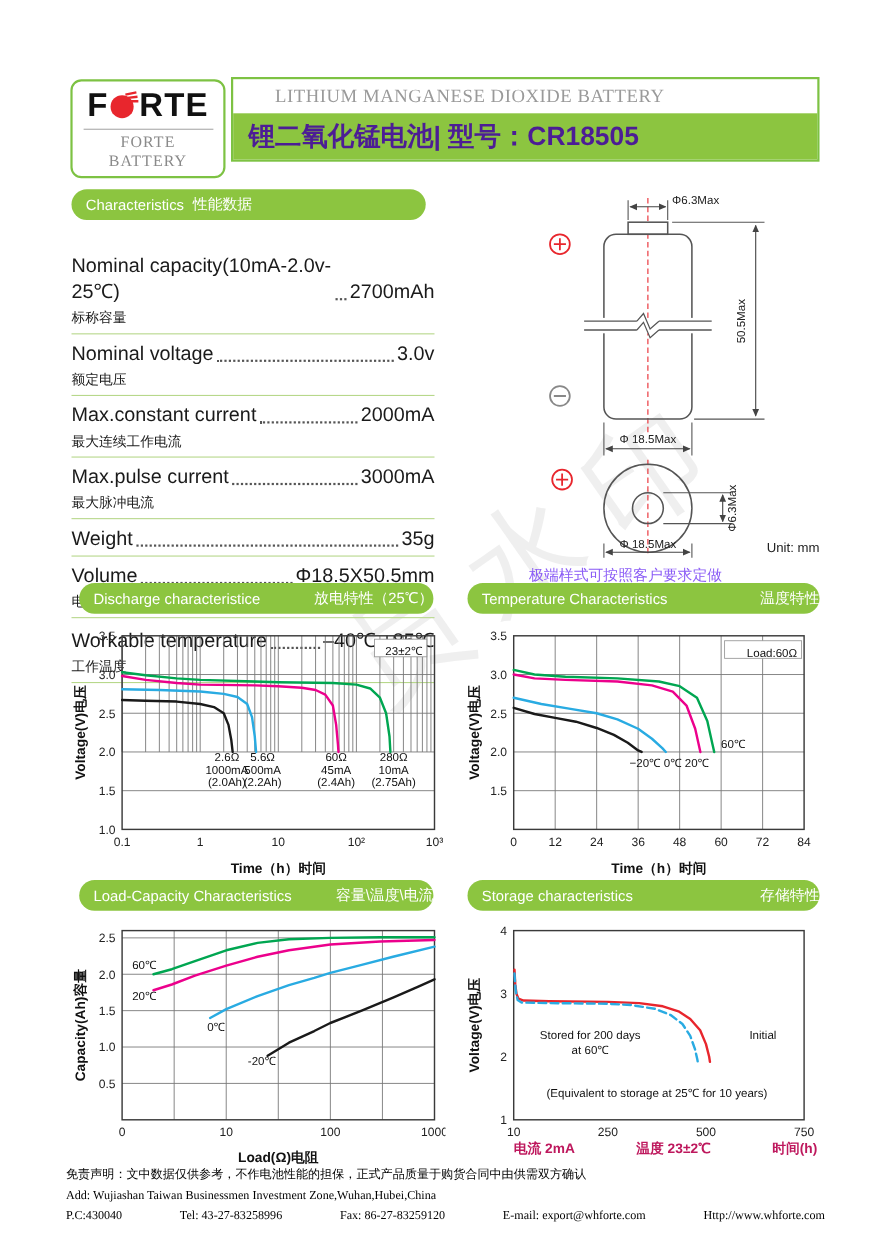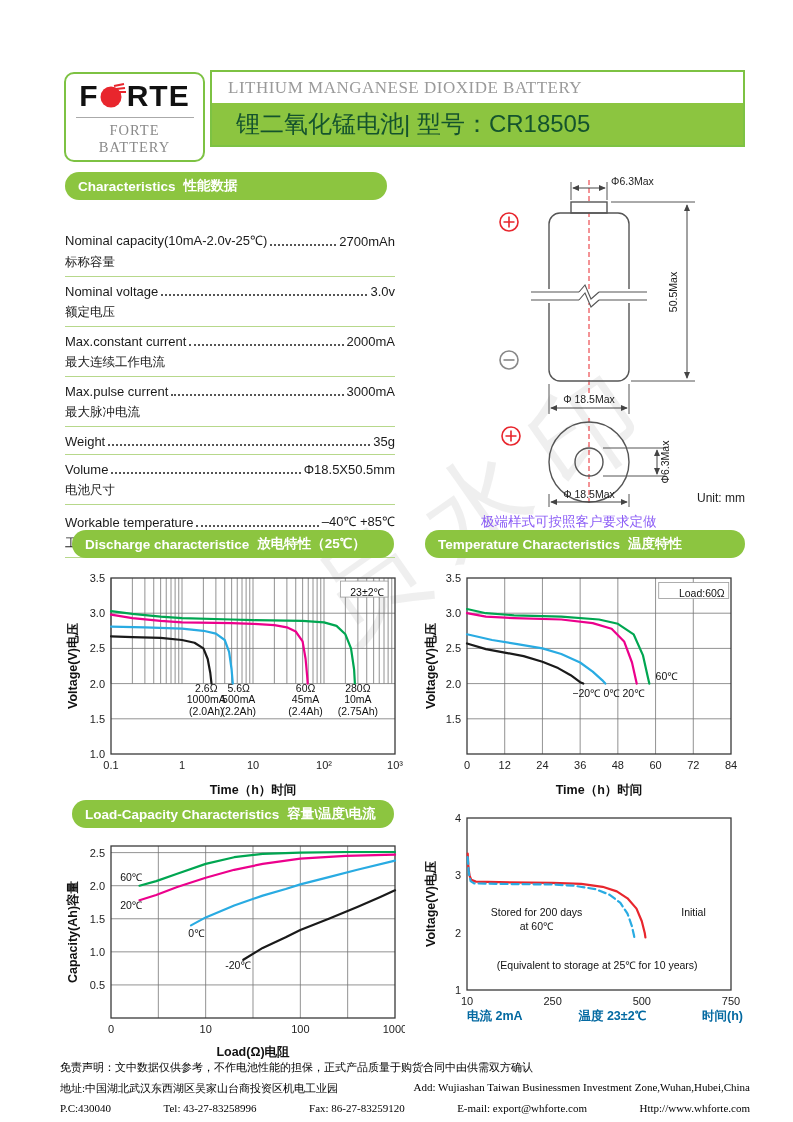--- a/index.html
+++ b/index.html
@@ -14,58 +14,58 @@
   
   .logo-box { position:absolute; left:64px; top:72px; width:141px; height:90px;
     border:2px solid #7DC243; border-radius:10px; background:#fff;
     display:flex; flex-direction:column; align-items:center; justify-content:center; z-index:2; }
   .logo-line1 { display:flex; align-items:center; font-weight:800; font-size:30px; letter-spacing:1px; color:#111; }
   .logo-flame { width:26px; height:27px; margin:0 1px; }
   .logo-sub { margin-top:4px; padding-top:4px; border-top:1px solid #aaa; width:118px; text-align:center;
     font-family:"Liberation Serif", serif; font-size:14.5px; letter-spacing:1px; color:#8a8a8a; }
   .header-right { position:absolute; left:210px; top:70px; width:535px; height:77px;
     border:2px solid #7DC243; background:#fff; z-index:2; }
-  .header-en { height:31px; display:flex; align-items:center; padding-left:16px;
+  .header-en { height:31px; display:flex; align-items:center; padding-left:38px;
     font-family:"Liberation Serif", serif; font-size:17px; letter-spacing:0.5px; color:#9a9a9a; }
-  .header-cn { height:42px; background:#8CC540; display:flex; align-items:center; padding-left:24px;
-    font-size:24px; font-weight:400; color:#14532d; }
-
-  
-  .sec-bar { background:#8CC540; color:#fff; font-weight:700; font-size:13.5px;
+  .header-cn { height:42px; background:#8CC540; display:flex; align-items:center; padding-left:14px;
+    font-size:24px; font-weight:700; color:#4c1d95; }
+
+  
+  .sec-bar { background:#8CC540; color:#fff; font-weight:400; font-size:13.5px;
     padding:5px 0 5px 13px; display:flex; gap:8px; align-items:center; white-space:nowrap;border-radius:14px; }
 
   
   .char-section { position:absolute; left:65px; top:172px; width:330px; z-index:1; }
   .char-section .sec-bar { width:322px; }
   .crows { margin-top:24px; }
   .crow { padding:7px 0 5px 0; border-bottom:1px solid #b7d88b; }
-  .crow .l1 { display:flex; align-items:flex-end; font-size:13px; color:#1a1a1a; }
+  .crow .l1 { display:flex; align-items:flex-end; font-size:18px; color:#1a1a1a; }
   .crow .fill { flex:1; border-bottom:2px dotted #555; margin:0 3px 3px 3px; min-width:10px; }
   .crow .val { white-space:nowrap; }
   .crow .l2 { font-size:12.5px; margin-top:5px; color:#1a1a1a; }
 
   
   .diagram { position:absolute; left:469px; top:172px; width:305px; z-index:1; }
   .diagram-caption { font-size:13.5px; color:#8b5cf6; margin:2px 0 0 12px; }
 
   
   .chart-block { position:absolute; z-index:1; }
-  .chart-block .sec-bar { margin-left:7px; }
+  .chart-block .sec-bar { margin-left:7px;justify-content:space-between; }
   #sec-discharge { left:65px; top:530px; width:340px; }
   #sec-temperature { left:423px; top:530px; width:322px; }
   #sec-load { left:65px; top:800px; width:340px; }
   #sec-storage { left:423px; top:800px; width:322px; }
   #sec-discharge .sec-bar, #sec-load .sec-bar { width:322px; }
   #sec-temperature .sec-bar, #sec-storage .sec-bar { width:320px; margin-left:2px; }
   .chart-svg { display:block; margin-top:10px; }
   .tick { font-size:11px; fill:#222; font-family:"Liberation Sans", sans-serif; }
   .ann { font-size:10.5px; fill:#111; font-family:"Liberation Sans", sans-serif; }
   .axlabel { font-size:12.5px; font-weight:600; fill:#111; font-family:"Liberation Sans", sans-serif; }
   .sub-axis-row { display:flex; justify-content:space-between; width:276px; margin:-26px 0 0 44px;
-    font-size:12.5px; font-weight:600; color:#0369a1; }
+    font-size:12.5px; font-weight:600; color:#be185d; }
 
   
   .dimtext { font-size:10.5px; fill:#222; font-family:"Liberation Sans", sans-serif; }
   .unittext { font-size:12px; fill:#222; font-family:"Liberation Sans", sans-serif; }
 
   
   .footer { position:absolute; left:60px; top:1060px; width:690px; z-index:1;
     font-family:"Liberation Serif", serif; font-size:11px; color:#000; }
   .footer .f1 { margin-bottom:6px; }
   .footer .f2 { display:flex; justify-content:space-between; margin-bottom:6px; }
@@ -378,20 +378,24 @@
         <text x="55.17414789809601" y="42.592307692307685" text-anchor="start" class="ann">60℃</text>
         <text x="55.17414789809601" y="71.03846153846153" text-anchor="start" class="ann">20℃</text>
         <text x="131.49251876857068" y="99.48461538461538" text-anchor="middle" class="ann">0℃</text>
         <text x="173.08268045116887" y="130.57692307692307" text-anchor="middle" class="ann">-20℃</text>
         <text x="188" y="218" text-anchor="middle" class="axlabel">Load(Ω)电阻</text>
         <text x="12" y="94" text-anchor="middle" class="axlabel" transform="rotate(-90 12 94)">Capacity(Ah)容量</text>
       </svg>
   </div>
 
   <div class="chart-block" id="sec-storage">
+    <div class="sec-bar">
+      <span>Storage characteristics</span>
+      <span>存储特性</span>
+    </div>
     <svg class="chart-svg" width="320" height="224">
         <rect x="44" y="8" width="264" height="172" fill="none" stroke="#3a3a3a" stroke-width="1.3"></rect>
         <text x="44" y="195" text-anchor="middle" class="tick">10</text>
         <text x="129.6216216216216" y="195" text-anchor="middle" class="tick">250</text>
         <text x="218.8108108108108" y="195" text-anchor="middle" class="tick">500</text>
         <text x="308" y="195" text-anchor="middle" class="tick">750</text>
         <text x="38" y="184" text-anchor="end" class="tick">1</text>
         <text x="38" y="126.66666666666667" text-anchor="end" class="tick">2</text>
         <text x="38" y="69.33333333333334" text-anchor="end" class="tick">3</text>
         <text x="38" y="12" text-anchor="end" class="tick">4</text>
@@ -406,21 +410,20 @@
     <div class="sub-axis-row">
       <span>电流  2mA</span>
       <span>温度  23±2℃</span>
       <span>时间(h)</span>
     </div>
   </div>
 
   <div class="footer">
     <div class="f1">免责声明：文中数据仅供参考，不作电池性能的担保，正式产品质量于购货合同中由供需双方确认</div>
     <div class="f2">
-      <span>地址:中国湖北武汉东西湖区吴家山台商投资区机电工业园</span>
       <span>Add: Wujiashan Taiwan Businessmen Investment Zone,Wuhan,Hubei,China</span>
     </div>
     <div class="f3">
       <span>P.C:430040</span>
       <span>Tel: 43-27-83258996</span>
       <span>Fax: 86-27-83259120</span>
       <span>E-mail: export@whforte.com</span>
       <span>Http://www.whforte.com</span>
     </div>
   </div>

